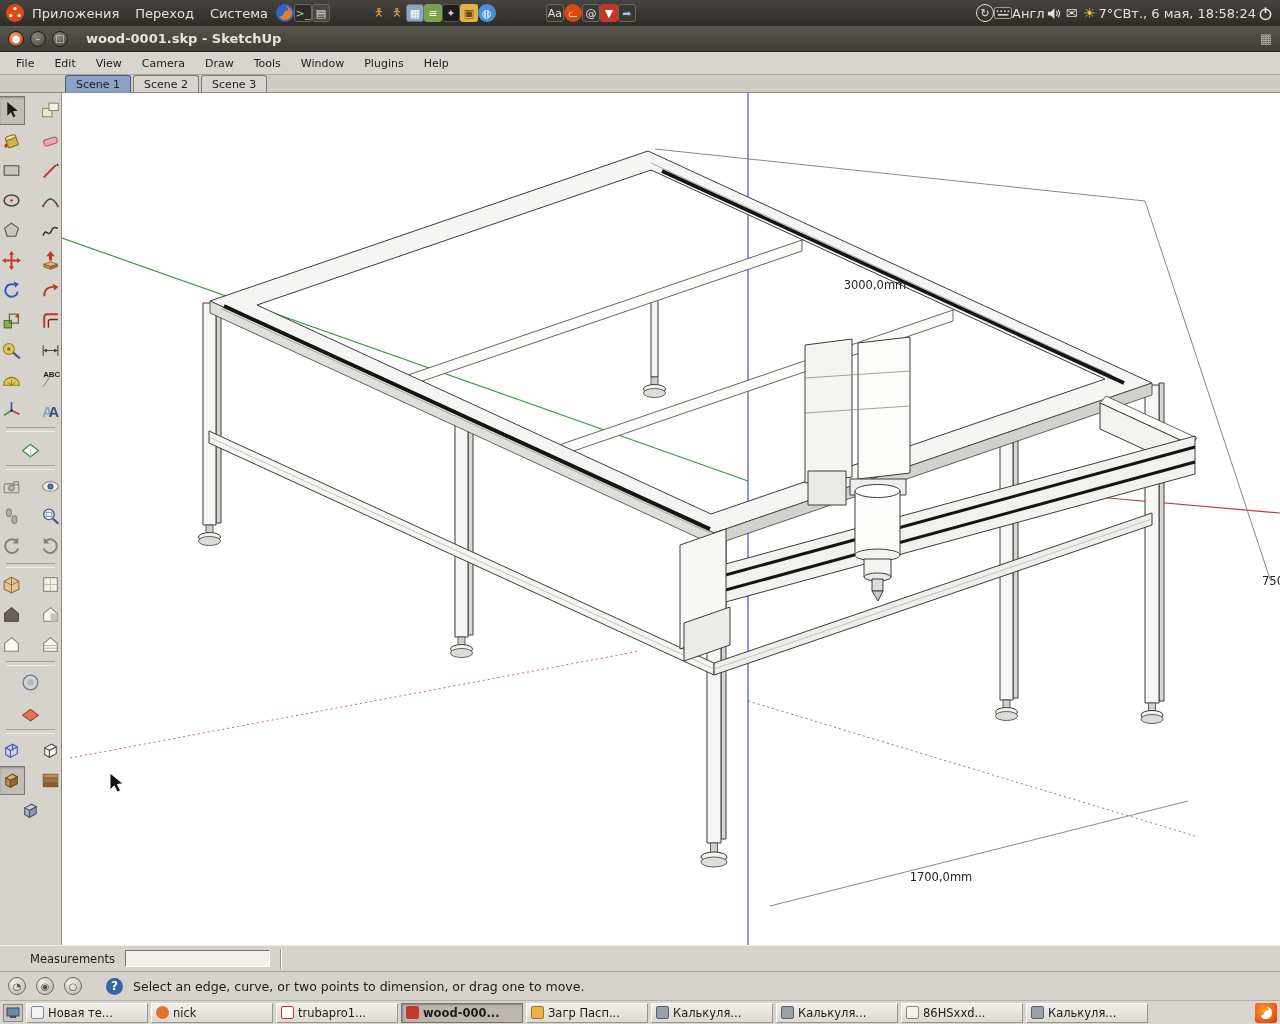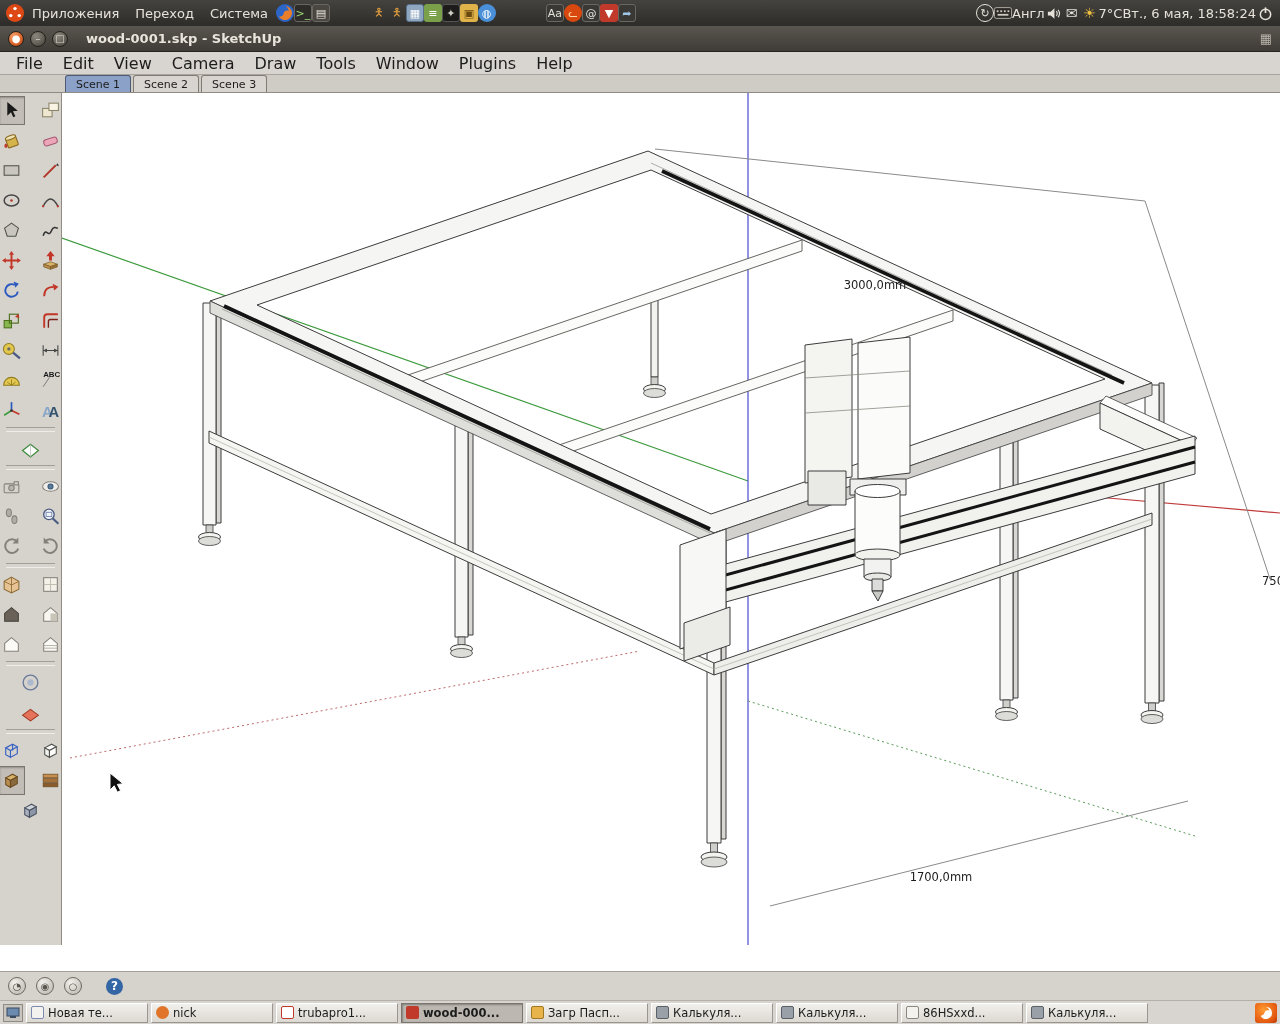--- a/index.html
+++ b/index.html
@@ -24,21 +24,21 @@
     border-bottom:1px solid #27251f;padding:0 8px;gap:6px;}
   .wbtn{width:16px;height:16px;border-radius:50%;border:1px solid #23211c;display:inline-flex;
     align-items:center;justify-content:center;font-size:10px;color:#fff;line-height:1;}
   .wclose{background:radial-gradient(circle at 35% 30%,#f5a26a,#d8622a 60%,#a33d12);}
   .wmin,.wmax{background:radial-gradient(circle at 35% 30%,#8d887f,#5e5a52 65%,#3a372f);color:#d8d4ca;}
   .wtitle{color:#e9e5dc;font-weight:bold;font-size:13px;margin-left:12px;}
   .wmenu-ic{margin-left:auto;color:#b8b4aa;font-size:13px;}
 
   
   .menubar{position:absolute;left:0;top:52px;width:1280px;height:23px;background:#d8d4cf;
-    border-bottom:1px solid #a9a59e;display:flex;align-items:center;font-size:16px;color:#1c1c1c;
+    border-bottom:1px solid #a9a59e;display:flex;align-items:center;font-size:11px;color:#1c1c1c;
     padding-left:6px;}
   .mitem{padding:3px 10px;}
 
   
   .scenetabs{position:absolute;left:0;top:75px;width:1280px;height:18px;background:#cfccc6;
     border-bottom:1px solid #8f8b84;display:flex;align-items:flex-end;padding-left:65px;font-size:11px;}
   .stab{height:17px;padding:1px 10px 0;border:1px solid #807c74;border-bottom:none;
     background:#d8d4cf;margin-right:2px;border-radius:3px 3px 0 0;color:#1c1c1c;display:flex;align-items:center;}
   .stab.active{background:#8ba1c7;border-color:#4c5a74;}
 
@@ -637,26 +637,32 @@
 
         <text class="dimtext" x="813" y="196" text-anchor="middle">3000,0mm</text>
         <text class="dimtext" x="879" y="788" text-anchor="middle">1700,0mm</text>
         <text class="dimtext" x="1200" y="492" text-anchor="start">750,0mm</text>
 
         <path d="M48 680 l0 17 l4.2 -4.2 l3.2 6.4 l3.2 -1.6 l-3.2 -6.2 l5.8 -0.6 Z" fill="#111" stroke="#fff" stroke-width="1"></path>
       </svg>
     </div>
   </div>
 
+  <div class="measurebar">
+    <span class="mlabel">Measurements</span>
+    <input class="minput" value="" style="">
+    <span class="mdivider"></span>
+  </div>
 
   <div class="statusbar">
     <span class="scírc">◔</span>
     <span class="scírc">◉</span>
     <span class="scírc">○</span>
     <span class="helpic">?</span>
+    <span>Select an edge, curve, or two points to dimension, or drag one to move.</span>
   </div>
 
   <div class="bottom-panel">
     <span class="showdesk">
       <svg width="14" height="12" viewBox="0 0 14 12">
           <rect x="1" y="1" width="12" height="8" fill="#6a8ab0" stroke="#3a4a60"></rect>
           <rect x="4" y="9" width="6" height="2" fill="#3a4a60"></rect>
         </svg>
     </span>
     <span class="task">

